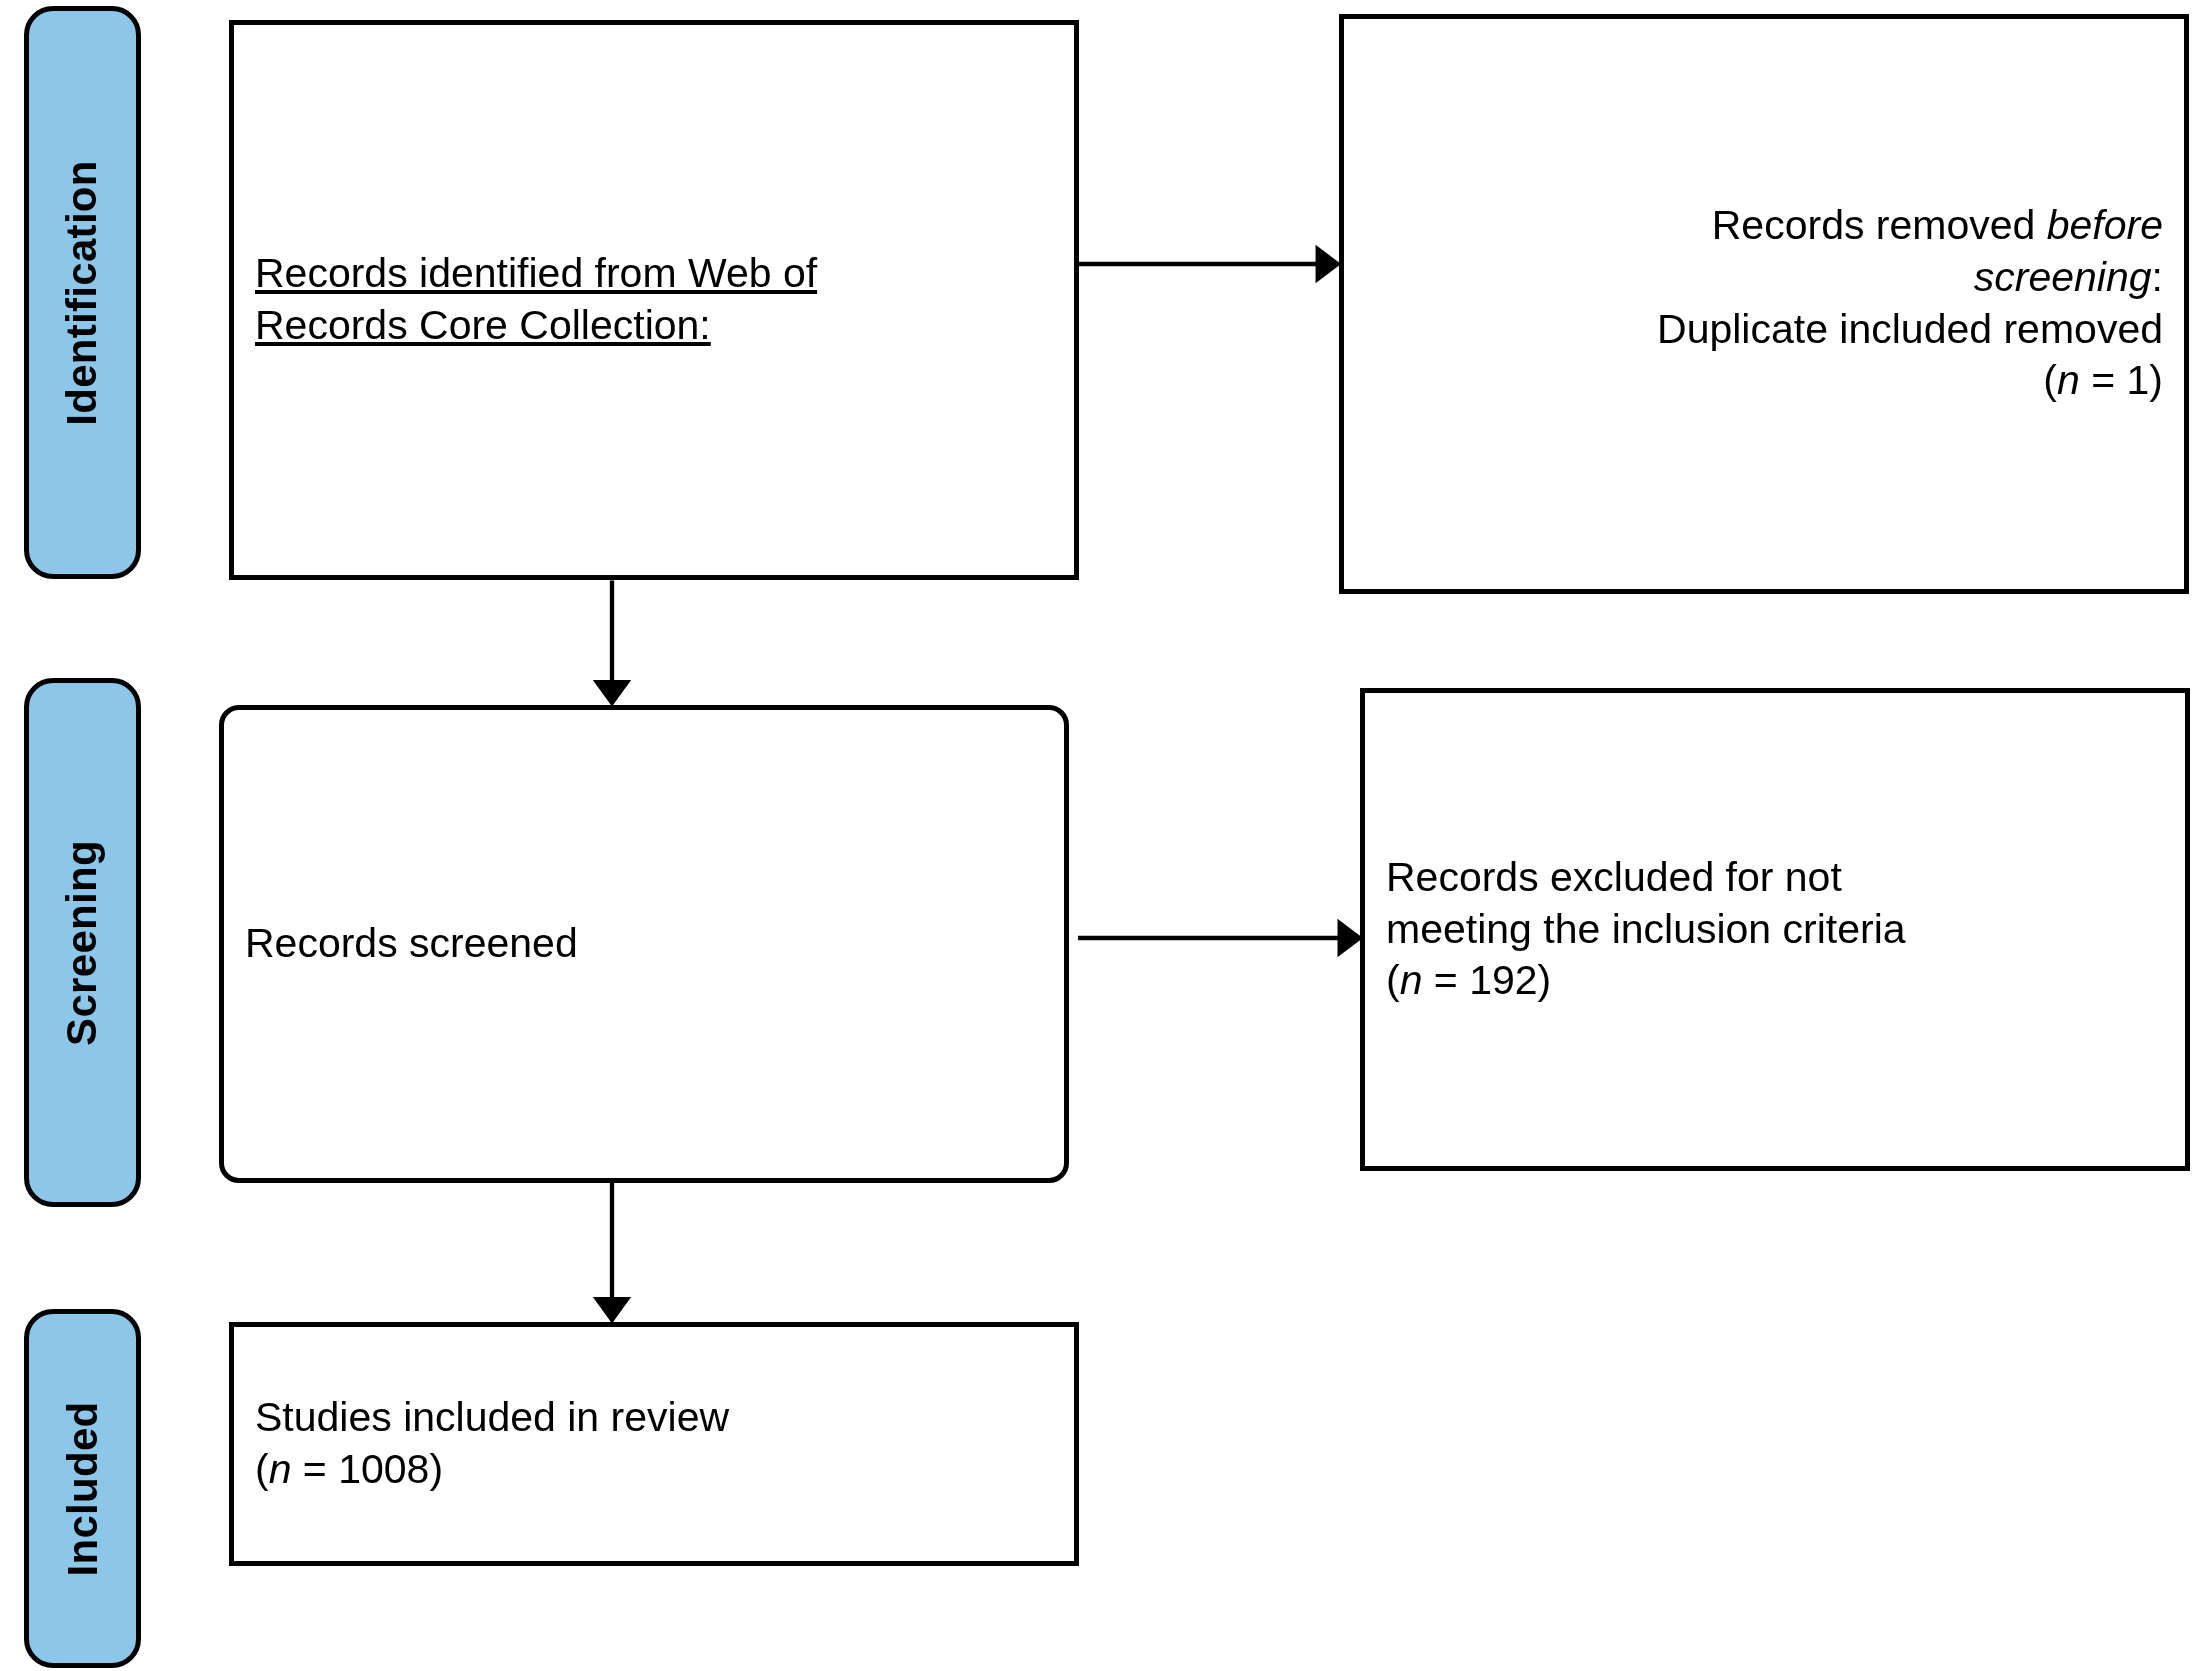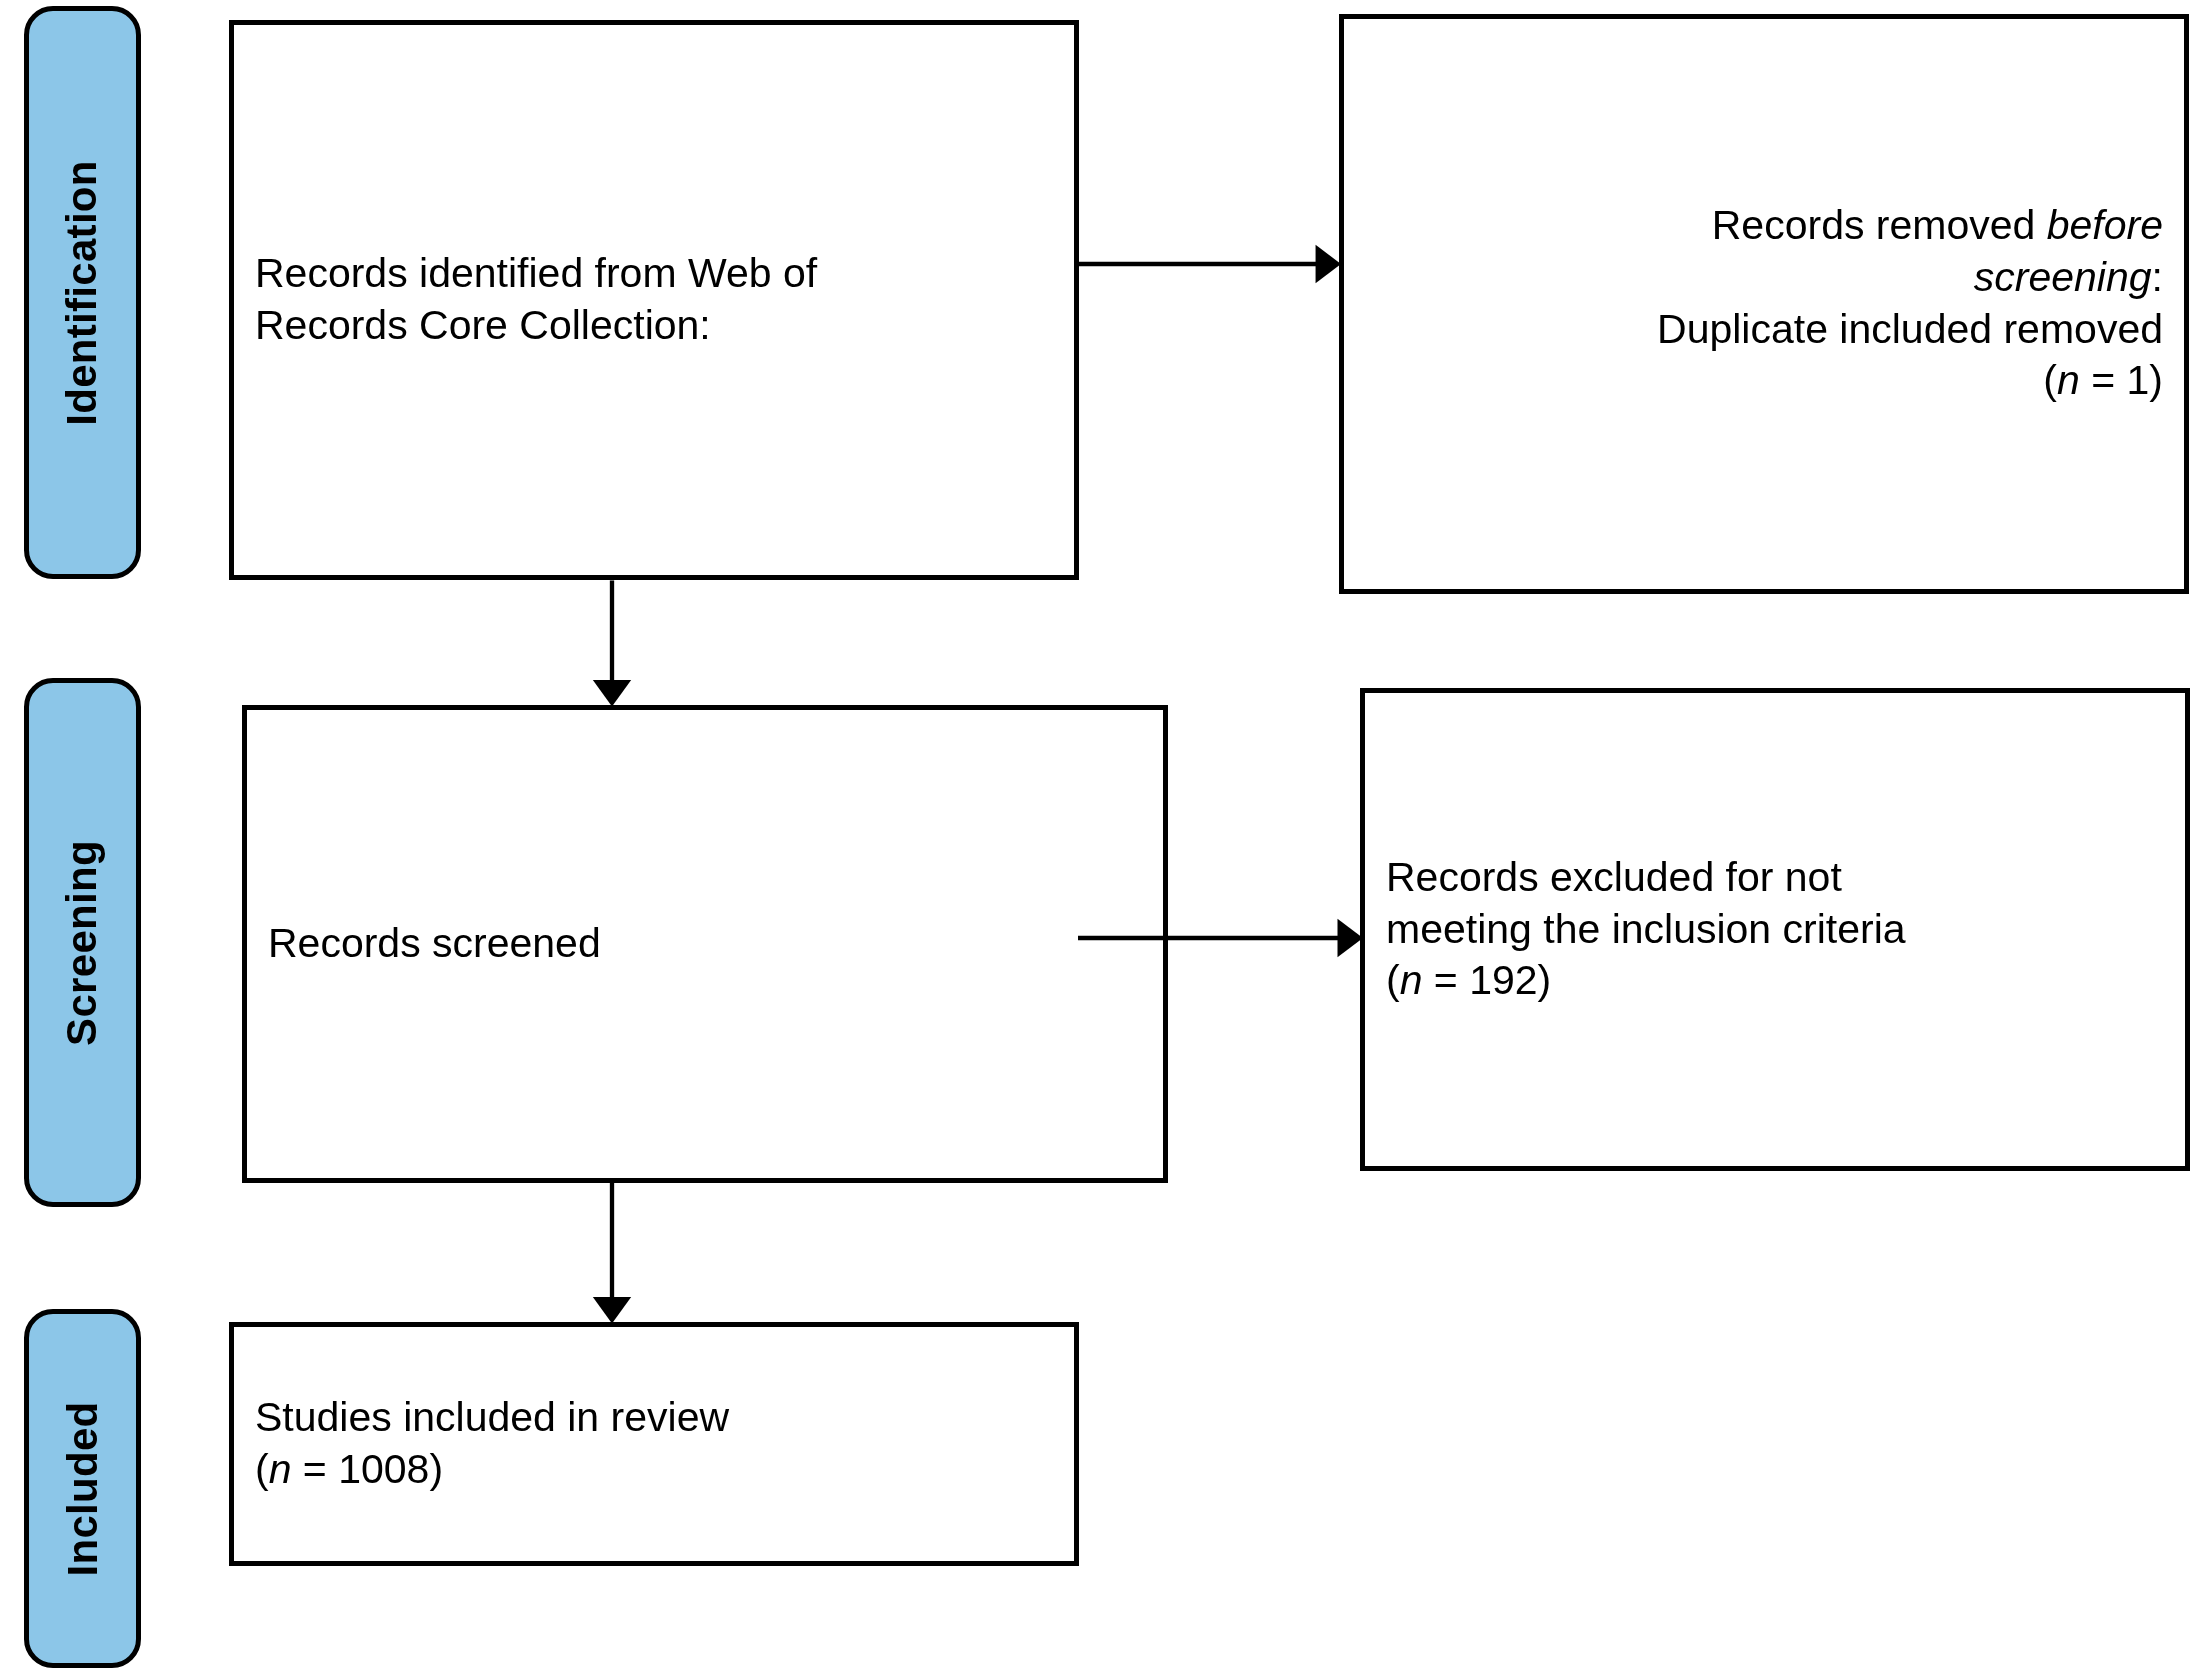--- a/index.html
+++ b/index.html
@@ -82,37 +82,37 @@
   </div>
 
   <div class="stage-tab" style="left:23.6px; top:678px; width:117px; height:529px;">
     <span class="stage-tab-label">Screening</span>
   </div>
 
   <div class="stage-tab" style="left:23.6px; top:1309px; width:117px; height:359px;">
     <span class="stage-tab-label">Included</span>
   </div>
 
-  <div class="flow-box" style="left:229px; top:20px; width:850px; height:560px;">
+  <div class="flow-box" style="left:229px; top:20px; width:850px; height:560px;text-decoration:underline;">
     <div class="flow-box-inner">
       <div class="box-line">Records identified from Web of</div>
       <div class="box-line">Records Core Collection:</div>
     </div>
   </div>
 
   <div class="flow-box" style="left:1339px; top:13.7px; width:850px; height:580px;text-align:right;">
     <div class="flow-box-inner v-top" style="padding-top:0;">
       <div class="box-line"><span>Records removed </span><span class="it">before</span></div>
       <div class="box-line"><span class="it">screening</span><span>:</span></div>
       <div class="box-line indent">Duplicate included removed</div>
       <div class="box-line indent"><span>(</span><span class="it">n</span><span> = 1)</span></div>
     </div>
   </div>
 
-  <div class="flow-box" style="left:242px; top:705px; width:926px; height:478px;">
+  <div class="flow-box" style="left:219px; top:705px; width:850px; height:478px;border-radius:20px;">
     <div class="flow-box-inner">
       <div class="box-line">Records screened</div>
     </div>
   </div>
 
   <div class="flow-box" style="left:1360px; top:688px; width:830px; height:483px;justify-content:center;">
     <div class="flow-box-inner">
       <div class="box-line">Records excluded for not</div>
       <div class="box-line">meeting the inclusion criteria</div>
       <div class="box-line"><span>(</span><span class="it">n</span><span> = 192)</span></div>

